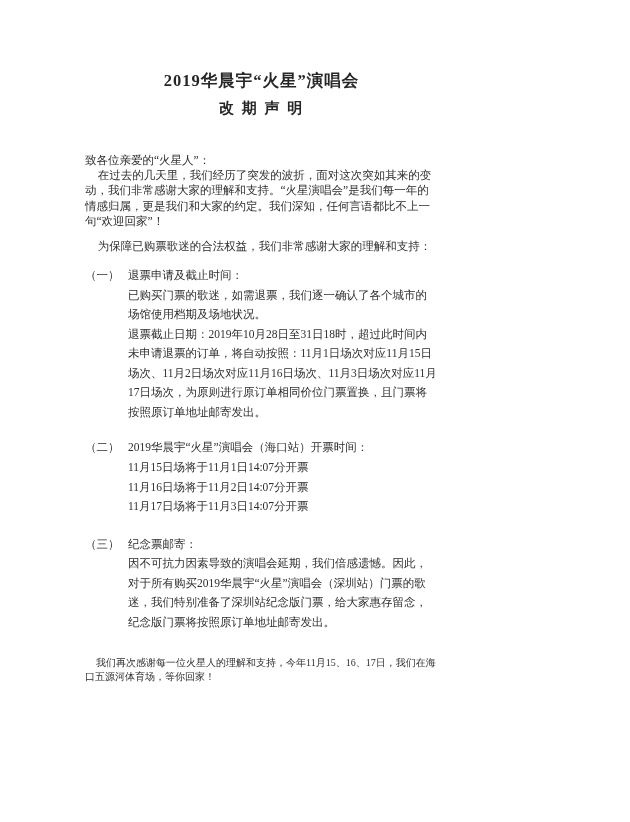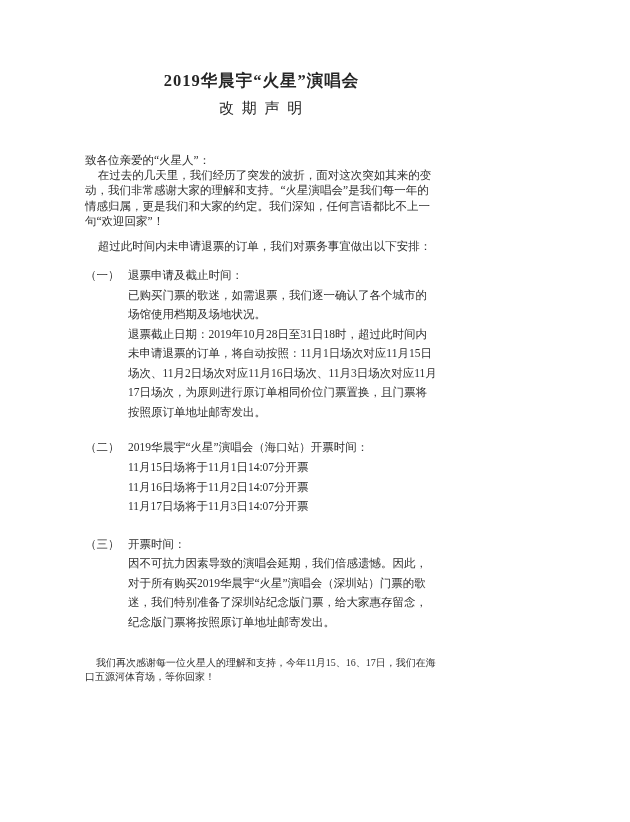--- a/index.html
+++ b/index.html
@@ -19,21 +19,21 @@
   .title {
     text-align: center;
     font-size: 16.5px;
     font-weight: bold;
     letter-spacing: 1px;
     color: #262626;
   }
   .subtitle {
     text-align: center;
     font-size: 15px;
-    font-weight: normal;
+    font-weight: bold;
     letter-spacing: 2px;
     margin-top: 7px;
     color: #262626;
   }
   .intro-block {
     margin-top: 35px;
     line-height: 1.32;
     font-size: 11.5px;
   }
   .indent { text-indent: 1.1em; }
@@ -80,21 +80,21 @@
 
   <div class="title">2019华晨宇“火星”演唱会</div>
   <div class="subtitle">改 期 声 明</div>
 
   <div class="intro-block">
     <div>致各位亲爱的“火星人”：</div>
     <div class="indent">在过去的几天里，我们经历了突发的波折，面对这次突如其来的变动，我们非常感谢大家的理解和支持。“火星演唱会”是我们每一年的情感归属，更是我们和大家的约定。我们深知，任何言语都比不上一句“欢迎回家”！</div>
   </div>
 
 
-  <div class="lead indent">超过此时间内未申请退票的订单，我们对票务事宜做出以下安排：</div>
+  <div class="lead indent">为保障已购票歌迷的合法权益，我们非常感谢大家的理解和支持：</div>
 
   <div class="section sec1">
     <span class="sec-label">（一）</span>
     <div class="sec-body">
       <div>退票申请及截止时间：</div>
       <div>已购买门票的歌迷，如需退票，我们逐一确认了各个城市的场馆使用档期及场地状况。</div>
       <div>退票截止日期：2019年10月28日至31日18时，超过此时间内未申请退票的订单，将自动按照：11月1日场次对应11月15日场次、11月2日场次对应11月16日场次、11月3日场次对应11月17日场次，为原则进行原订单相同价位门票置换，且门票将按照原订单地址邮寄发出。</div>
     </div>
   </div>
 
@@ -104,21 +104,21 @@
       <div>2019华晨宇“火星”演唱会（海口站）开票时间：</div>
       <div>11月15日场将于11月1日14:07分开票</div>
       <div>11月16日场将于11月2日14:07分开票</div>
       <div>11月17日场将于11月3日14:07分开票</div>
     </div>
   </div>
 
   <div class="section sec3">
     <span class="sec-label">（三）</span>
     <div class="sec-body">
-      <div>开票时间：</div>
+      <div>纪念票邮寄：</div>
       <div>因不可抗力因素导致的演唱会延期，我们倍感遗憾。因此，对于所有购买2019华晨宇“火星”演唱会（深圳站）门票的歌迷，我们特别准备了深圳站纪念版门票，给大家惠存留念，纪念版门票将按照原订单地址邮寄发出。</div>
     </div>
   </div>
 
   <div class="closing indent">我们再次感谢每一位火星人的理解和支持，今年11月15、16、17日，我们在海口五源河体育场，等你回家！</div>
 
 
 </div>
 
 </body></html>

